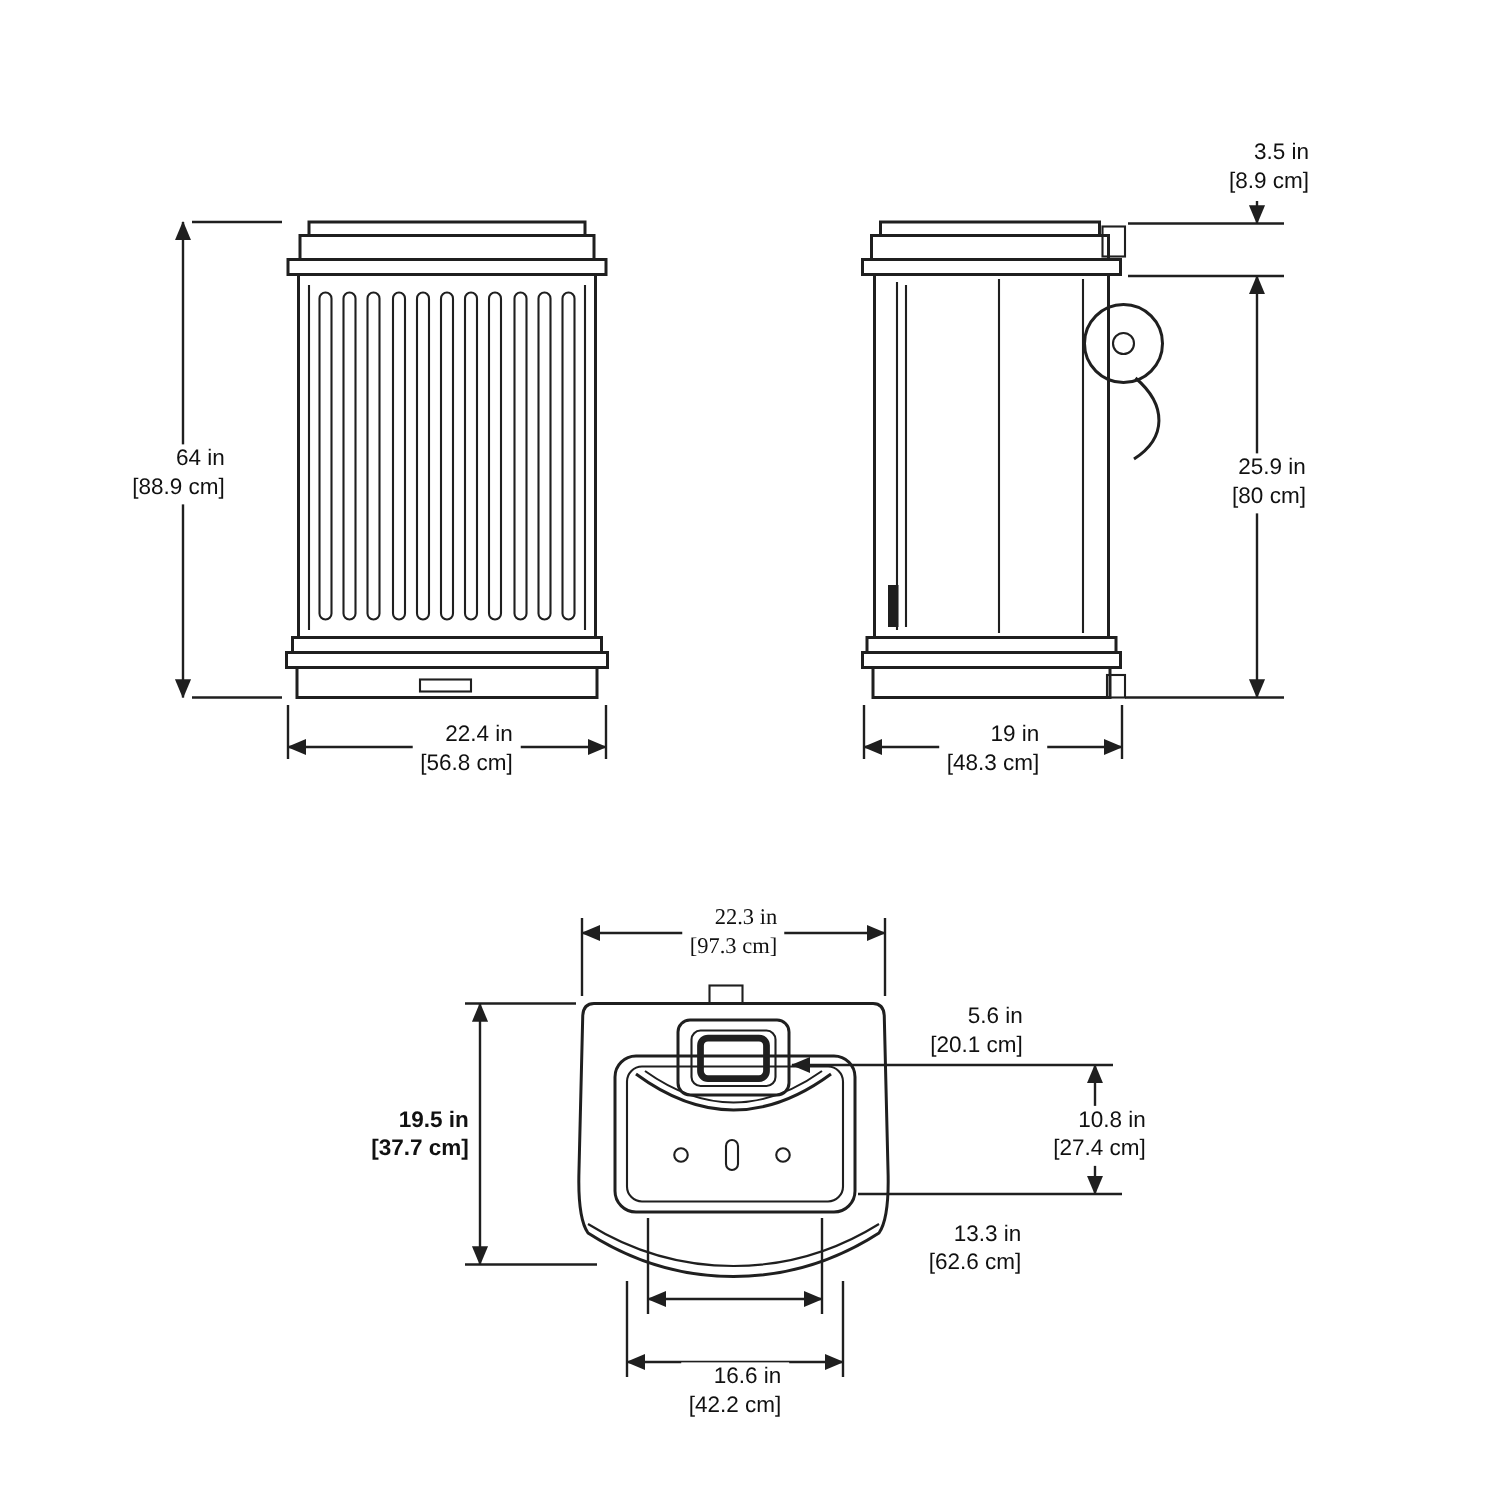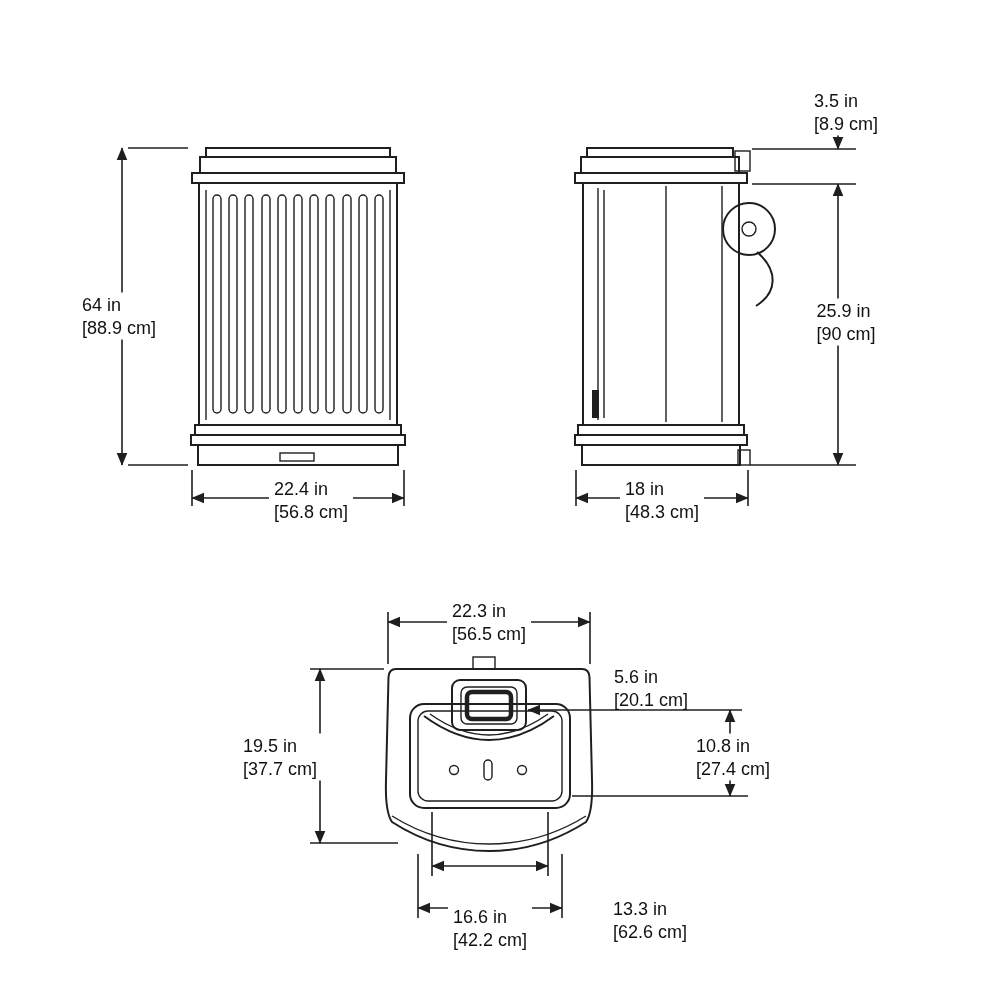--- a/index.html
+++ b/index.html
@@ -4,22 +4,22 @@
 <style>
   html,body{margin:0;padding:0;background:#ffffff;}
   .stage{position:relative;width:1000px;height:1000px;background:#ffffff;overflow:hidden;
          font-family:"Liberation Sans", sans-serif;color:#111;}
   svg{position:absolute;left:0;top:0;}
   .draw{stroke:#1f1f1f;stroke-width:2;fill:none;}
   .thin{stroke:#1f1f1f;stroke-width:1.4;fill:none;}
   .bold{stroke:#1f1f1f;stroke-width:4.5;fill:none;}
   .dim{stroke:#1f1f1f;stroke-width:1.6;fill:none;}
   .solid{fill:#1f1f1f;stroke:none;}
-  .dim-label{position:absolute;transform:translate(-50%,-50%);text-align:left;
-             font-size:18px;line-height:1.25;white-space:nowrap;background:#ffffff;
+  .dim-label{position:absolute;transform:translate(-50%,-50%);text-align:right;
+             font-size:15px;line-height:1.25;white-space:nowrap;background:#ffffff;
              padding:1px 5px;}
   .dim-label.plain{background:transparent;}
 </style>
 </head>
 <body>
 
 <div class="stage">
 
   <svg width="1000" height="1000" viewBox="0 0 1000 1000">
     <defs>
@@ -144,49 +144,49 @@
     <div>[56.8 cm]</div>
   </div>
 
   <div class="dim-label" style="left:846px;top:112px;">
     <div>3.5 in</div>
     <div>[8.9 cm]</div>
   </div>
 
   <div class="dim-label" style="left:846px;top:322px;">
     <div>25.9 in</div>
-    <div>[90 cm]</div>
+    <div>[80 cm]</div>
   </div>
 
   <div class="dim-label" style="left:662px;top:500px;">
-    <div>18 in</div>
+    <div>19 in</div>
     <div>[48.3 cm]</div>
   </div>
 
-  <div class="dim-label" style="left:489px;top:622px;">
+  <div class="dim-label" style="left:489px;top:622px;font-family:Liberation Serif, serif;">
     <div>22.3 in</div>
-    <div>[56.5 cm]</div>
+    <div>[97.3 cm]</div>
   </div>
 
-  <div class="dim-label" style="left:280px;top:757px;">
+  <div class="dim-label" style="left:280px;top:757px;font-weight:bold;">
     <div>19.5 in</div>
     <div>[37.7 cm]</div>
   </div>
 
   <div class="dim-label plain" style="left:651px;top:688px;">
     <div>5.6 in</div>
     <div>[20.1 cm]</div>
   </div>
 
   <div class="dim-label" style="left:733px;top:757px;">
     <div>10.8 in</div>
     <div>[27.4 cm]</div>
   </div>
 
-  <div class="dim-label plain" style="left:650px;top:920px;">
+  <div class="dim-label plain" style="left:650px;top:833px;">
     <div>13.3 in</div>
     <div>[62.6 cm]</div>
   </div>
 
   <div class="dim-label" style="left:490px;top:911px;margin-top:17px;">
     <div>16.6 in</div>
     <div>[42.2 cm]</div>
   </div>
 
 </div>

